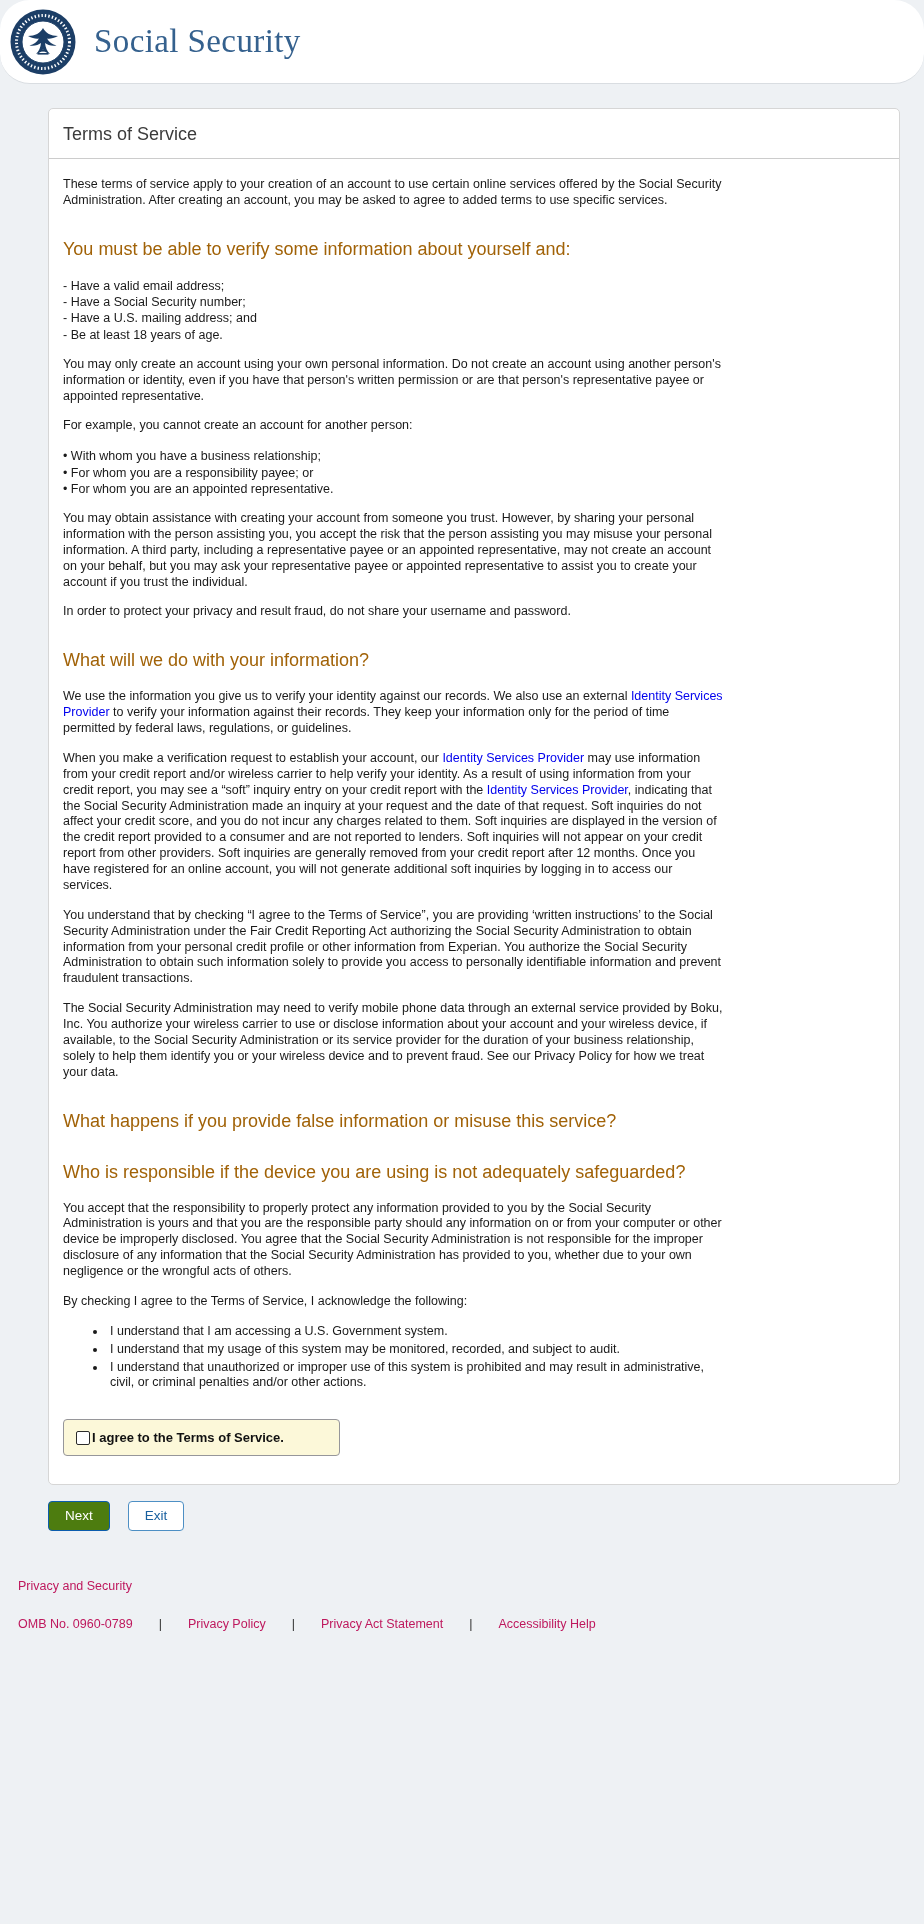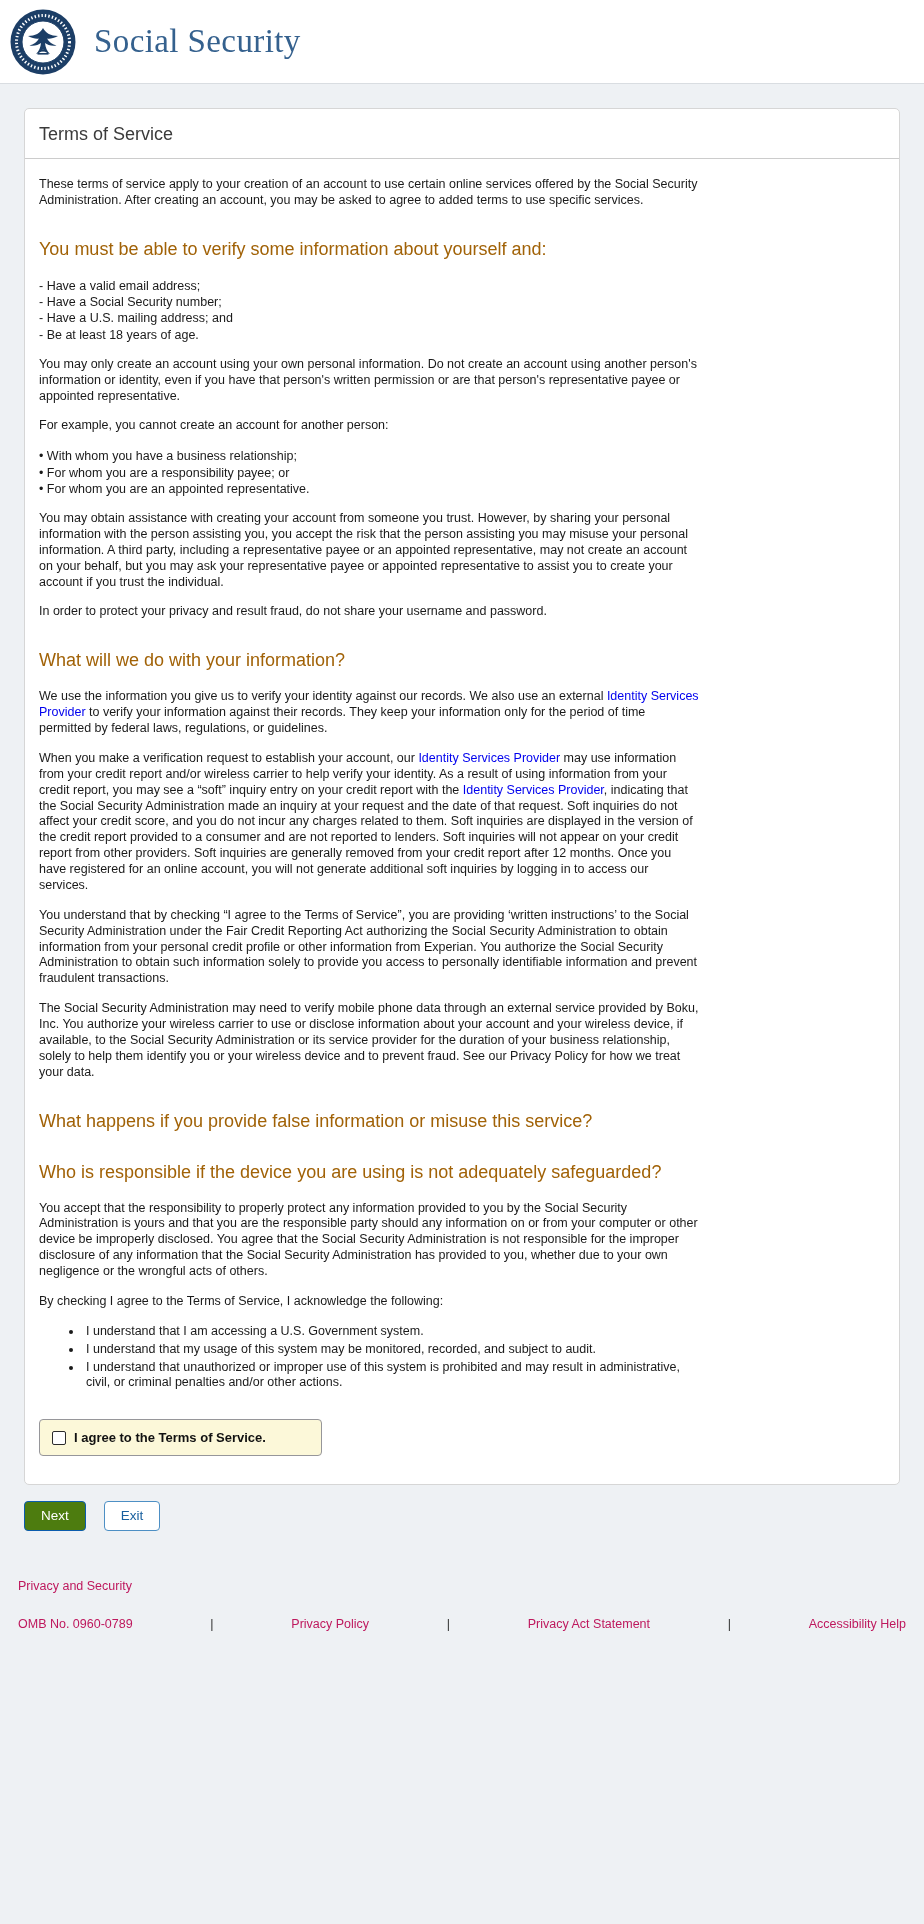--- a/index.html
+++ b/index.html
@@ -13,32 +13,33 @@
   }
 
   
   .site-header {
     background: #ffffff;
     height: 84px;
     display: flex;
     align-items: center;
     padding: 0 16px 0 10px;
     border-bottom: 1px solid #d9dde1;
+    border-radius: 30px;
   }
   .seal { width: 66px; height: 66px; display: inline-block; flex: 0 0 auto; }
   .brand {
     font-family: "Liberation Serif", serif;
     font-size: 33px;
     color: #35618e;
     margin-left: 18px;
     letter-spacing: 0.4px;
   }
 
   
-  .main { padding: 24px; }
+  .main { padding: 24px; margin-left: 24px; }
   .card {
     background: #ffffff;
     border: 1px solid #d6d6d6;
     border-radius: 5px;
   }
   .card-title {
     font-size: 18px;
     font-weight: 400;
     color: #3b3b3b;
     margin: 0;
@@ -63,21 +64,21 @@
     margin: 6px 0 16px;
     padding-left: 44px;
     font-size: 12.5px;
     line-height: 1.27;
   }
   .ack-list li { margin: 2px 0; padding-left: 3px; }
 
   .agree-box {
     display: inline-flex;
     align-items: center;
-    gap: 8px;
+    gap: 2px;
     background: #fcf8d9;
     border: 1px solid #96969a;
     border-radius: 4px;
     padding: 10px 55px 10px 12px;
     margin-top: 12px;
   }
   .agree-box input[type="checkbox"] {
     appearance: none;
     -webkit-appearance: none;
     width: 14px; height: 14px;
@@ -97,21 +98,21 @@
     padding: 7px 16px;
     cursor: pointer;
     line-height: 1;
   }
   .btn-primary { background: #4d7c0f; color: #ffffff; border: 1px solid #0b5cad; }
   .btn-secondary { background: #ffffff; color: #19609f; border: 1px solid #4d8fc4; }
 
   
   .site-footer { padding: 24px 18px 40px; font-size: 12.5px; }
   .flink { color: #be185d; text-decoration: none; cursor: pointer; }
-  .footer-row { margin-top: 24px; display: flex; gap: 26px; align-items: center; justify-content: space-between; }
+  .footer-row { margin-top: 24px; display: flex; gap: 26px; align-items: center; }
   .sep { color: #333333; }
 </style>
 </head>
 <body>
 
 <div class="page">
 
   <header class="site-header">
     <span class="seal">
       <svg viewBox="0 0 66 66" width="66" height="66" aria-hidden="true">

